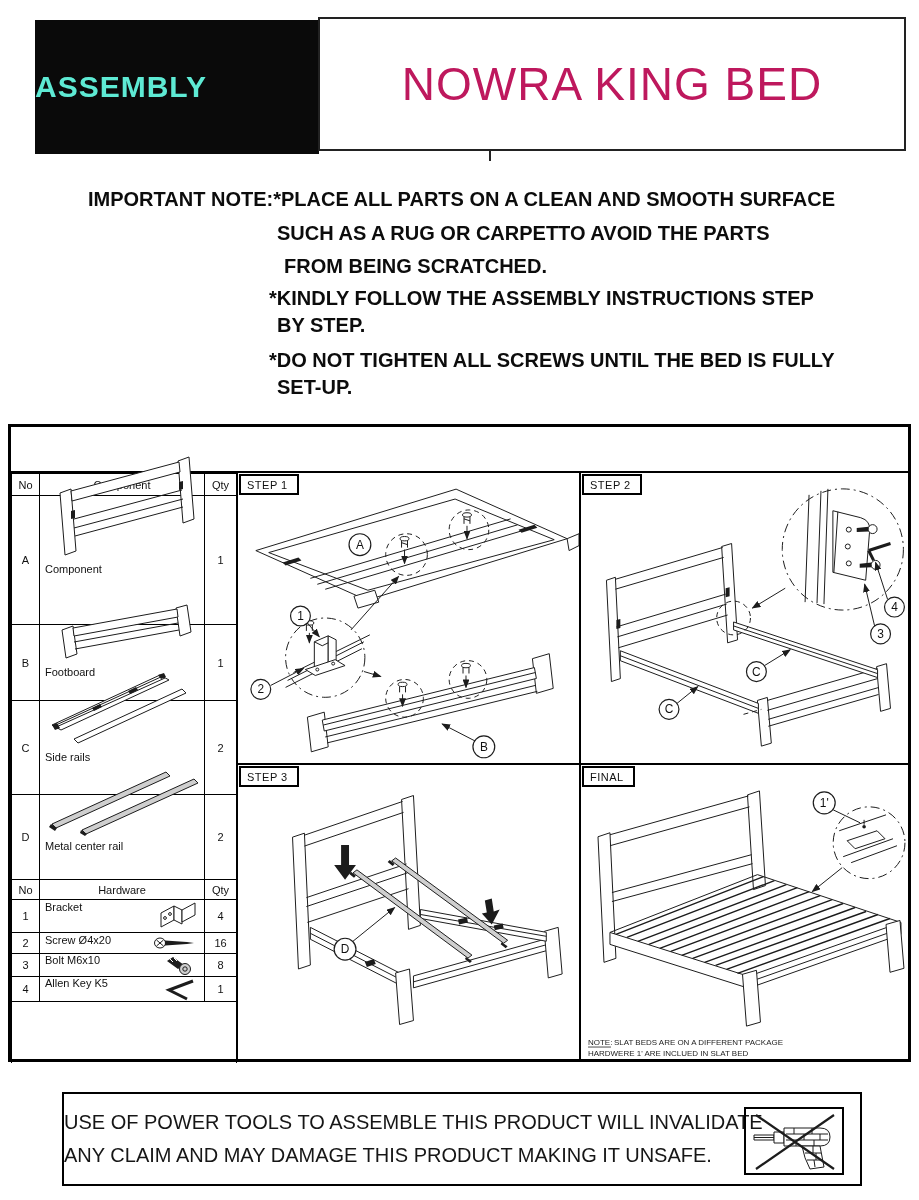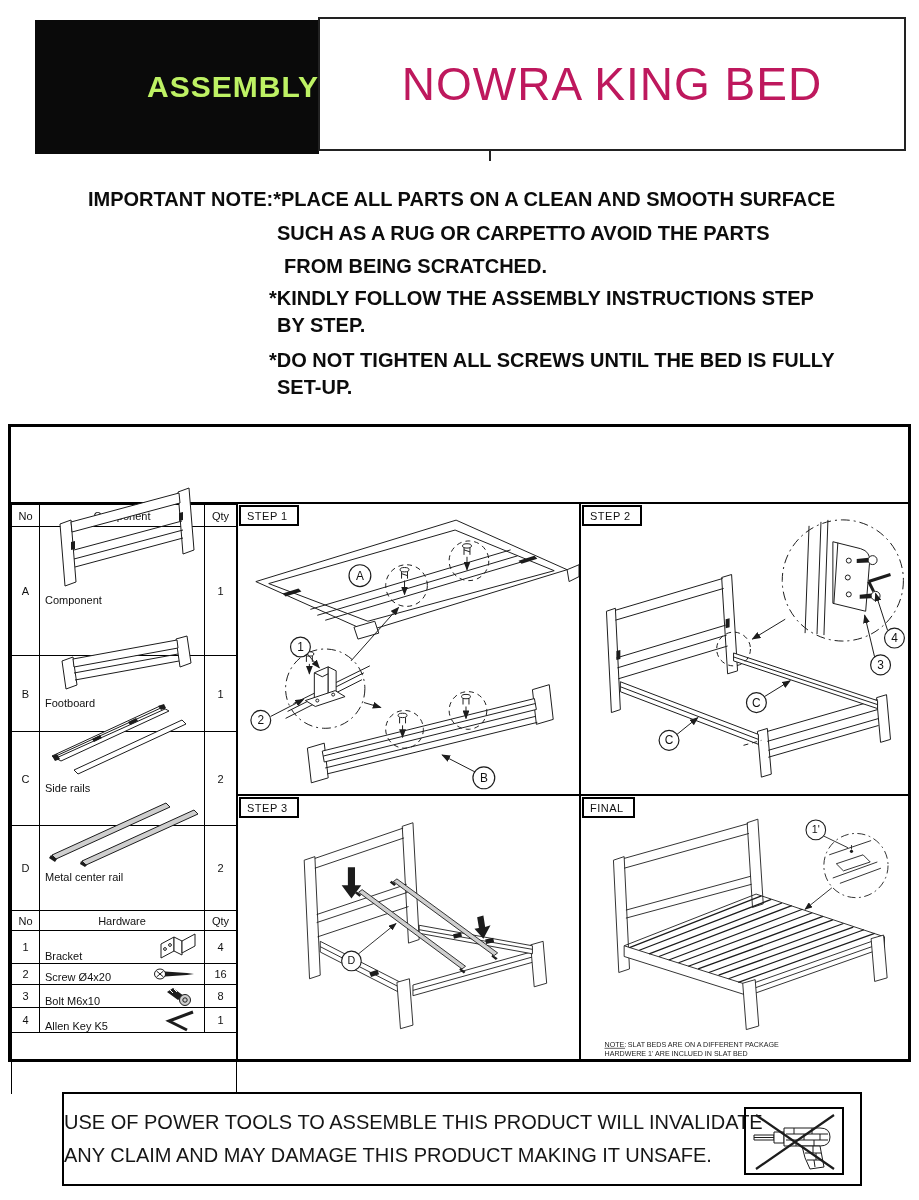--- a/index.html
+++ b/index.html
@@ -1,43 +1,43 @@
 <!DOCTYPE html>
 <html><head>
 <meta charset="utf-8">
 <style>
   * { margin:0; padding:0; box-sizing:border-box; }
   html,body { width:919px; height:1200px; background:#ffffff; font-family:"Liberation Sans",sans-serif; color:#111; }
   body { position:relative; overflow:hidden; }
 
   
   .hdr-black { position:absolute; left:35px; top:20px; width:284px; height:134px;
-    background:#0a0a0a; color:#bef264; display:flex; flex-direction:column; justify-content:center;
-    align-items:flex-end; font-weight:bold; font-size:30px; letter-spacing:1px; line-height:1.28; }
+    background:#0a0a0a; color:#5eead4; display:flex; flex-direction:column; justify-content:center;
+    align-items:flex-start; font-weight:bold; font-size:30px; letter-spacing:1px; line-height:1.28; }
   .hdr-title { position:absolute; left:318px; top:17px; width:588px; height:134px;
     border:2px solid #222; display:flex; align-items:center; justify-content:center;
     font-size:46px; letter-spacing:1px; color:#be185d; }
   .title-tick { position:absolute; left:489px; top:151px; width:2px; height:10px; background:#222; }
 
   
   .note-line { position:absolute; font-weight:bold; font-size:20px; white-space:nowrap; color:#0c0c0c; }
 
   
   .main-box { position:absolute; left:8px; top:424px; width:903px; height:638px; border:3px solid #000; background:#fff; }
-  .main-content { position:absolute; left:0; right:0; top:44px; bottom:0; border-top:2px solid #000; display:flex;margin-top:31px; }
+  .main-content { position:absolute; left:0; right:0; top:44px; bottom:0; border-top:2px solid #000; display:flex; }
   .table-region { width:227px; border-right:2px solid #000; }
   table { width:100%; border-collapse:collapse; table-layout:fixed; font-size:11px; }
   td { border:1px solid #000; vertical-align:middle; padding:0; }
   td.c-no { text-align:center; }
   td.c-qty { text-align:center; }
   .th-row td { text-align:center; font-size:11px; }
   .part-cell { position:relative; width:100%; height:100%; }
   .part-label { position:absolute; top:3px; left:5px; font-size:11px; white-space:nowrap; }
   .part-art { position:absolute; right:2px; bottom:1px; }
-  .hw-cell { display:flex; align-items:flex-end; height:100%; padding-left:5px;gap:7px; }
+  .hw-cell { display:flex; align-items:flex-start; height:100%; padding-left:5px;gap:7px; }
   .hw-cell svg { margin-left:auto; margin-right:5px; }
 
   .steps-region { flex:1; display:grid; grid-template-columns:343px 1fr; grid-template-rows:292px 1fr; }
   .panel { position:relative; background:#fff; }
   .panel.br { border-right:2px solid #000; }
   .panel.bb { border-bottom:2px solid #000; }
   .step-tag { position:absolute; top:1px; left:1px; border:2px solid #000; background:#fff;
     font-size:11px; padding:3px 9px 2px 6px; z-index:2; letter-spacing:0.5px; }
   .diagram { position:absolute; inset:0; width:100%; height:100%; }
 

